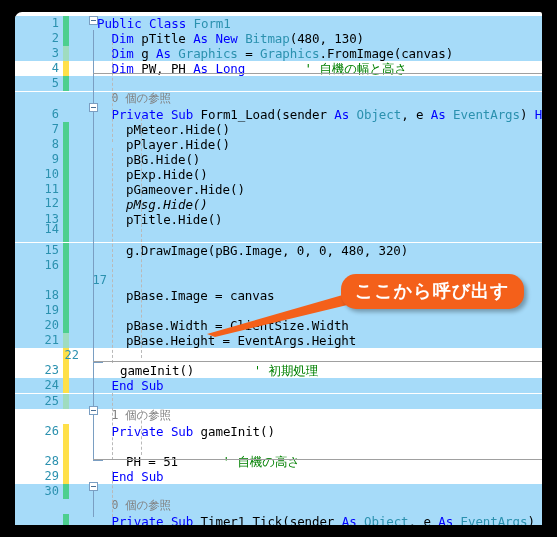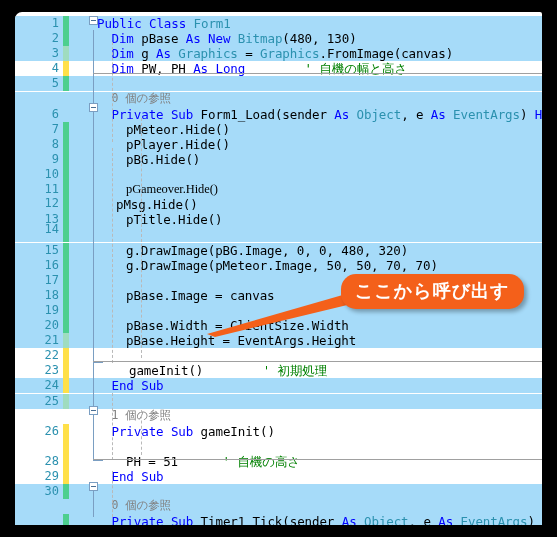--- a/index.html
+++ b/index.html
@@ -78,21 +78,21 @@
   <div id="editor">
 
     <div class="rows" id="rows">
         <div class="row sel" style="top: 4px;"></div>
         <div class="bar green" style="top: 4px; height: 15.1px;"></div>
         <div class="ln" style="top: 4px;">1</div>
         <div class="code" style="left: 82px; top: 4px;"><span class="k">Public Class </span><span class="t">Form1</span></div>
         <div class="row sel" style="top: 19.1px;"></div>
         <div class="bar green" style="top: 19.1px; height: 15.1px;"></div>
         <div class="ln" style="top: 19.1px;">2</div>
-        <div class="code" style="left: 96.5px; top: 19.1px;"><span class="k">Dim </span><span class="p">pBase </span><span class="k">As New </span><span class="t">Bitmap</span><span class="p">(480, 130)</span></div>
+        <div class="code" style="left: 96.5px; top: 19.1px;"><span class="k">Dim </span><span class="p">pTitle </span><span class="k">As New </span><span class="t">Bitmap</span><span class="p">(480, 130)</span></div>
         <div class="row sel" style="top: 34.2px;"></div>
         <div class="bar lgreen" style="top: 34.2px; height: 15.1px;"></div>
         <div class="ln" style="top: 34.2px;">3</div>
         <div class="code" style="left: 96.5px; top: 34.2px;"><span class="k">Dim </span><span class="p">g </span><span class="k">As </span><span class="t">Graphics </span><span class="p">= </span><span class="t">Graphics</span><span class="p">.FromImage(canvas)</span></div>
         <div class="row plain" style="top: 49.3px;"></div>
         <div class="bar yellow" style="top: 49.3px; height: 15.1px;"></div>
         <div class="ln" style="top: 49.3px;">4</div>
         <div class="code" style="left: 96.5px; top: 49.3px;"><span class="k">Dim </span><span class="p">PW, PH </span><span class="k">As Long</span><span class="p">        </span><span class="c">' 自機の幅と高さ</span></div>
         <div class="row sel" style="top: 64.4px;"></div>
         <div class="bar green" style="top: 64.4px; height: 15.1px;"></div>
@@ -110,68 +110,68 @@
         <div class="bar green" style="top: 124.8px; height: 15.1px;"></div>
         <div class="ln" style="top: 124.8px;">8</div>
         <div class="code" style="left: 111px; top: 124.8px;"><span class="p">pPlayer.Hide()</span></div>
         <div class="row sel" style="top: 139.9px;"></div>
         <div class="bar green" style="top: 139.9px; height: 15.1px;"></div>
         <div class="ln" style="top: 139.9px;">9</div>
         <div class="code" style="left: 111px; top: 139.9px;"><span class="p">pBG.Hide()</span></div>
         <div class="row sel" style="top: 155px;"></div>
         <div class="bar green" style="top: 155px; height: 15.1px;"></div>
         <div class="ln" style="top: 155px;">10</div>
+        <div class="code" style="left: 111px; top: 155px;"><span class="p">pExp.Hide()</span></div>
         <div class="row sel" style="top: 170.1px;"></div>
         <div class="bar green" style="top: 170.1px; height: 15.1px;"></div>
         <div class="ln" style="top: 170.1px;">11</div>
-        <div class="code" style="left: 111px; top: 170.1px; font-family: Liberation Serif, serif;"><span class="p">pGameover.Hide()</span></div>
+        <div class="code" style="left: 111px; top: 170.1px;"><span class="p">pGameover.Hide()</span></div>
         <div class="row sel" style="top: 185.2px;"></div>
         <div class="bar green" style="top: 185.2px; height: 15.1px;"></div>
         <div class="ln" style="top: 184px;">12</div>
-        <div class="code" style="left: 101px; top: 185.2px;"><span class="p">pMsg.Hide()</span></div>
+        <div class="code" style="left: 111px; top: 185.2px; font-style: italic;"><span class="p">pMsg.Hide()</span></div>
         <div class="row sel" style="top: 200.3px;"></div>
         <div class="bar green" style="top: 200.3px; height: 15.1px;"></div>
         <div class="ln" style="top: 200.3px;">13</div>
         <div class="code" style="left: 111px; top: 200.3px;"><span class="p">pTitle.Hide()</span></div>
         <div class="row sel" style="top: 215.4px;"></div>
         <div class="bar green" style="top: 215.4px; height: 15.1px;"></div>
         <div class="ln" style="top: 210px;">14</div>
         <div class="row sel" style="top: 230.5px;"></div>
         <div class="bar green" style="top: 230.5px; height: 15.1px;"></div>
         <div class="ln" style="top: 230.5px;">15</div>
         <div class="code" style="left: 111px; top: 230.5px;"><span class="p">g</span><span class="p">.DrawImage</span><span class="p">(pBG.Image, 0, 0, 480, 320)</span></div>
         <div class="row sel" style="top: 245.6px;"></div>
         <div class="bar green" style="top: 245.6px; height: 15.1px;"></div>
         <div class="ln" style="top: 245.6px;">16</div>
-        <div class="code" style="left: 111px; top: 245.6px;"><span class="p">g</span><span class="p">.DrawImage</span><span class="p">(pMeteor.Image, 50, 50, 70, 70)</span></div>
         <div class="row sel" style="top: 260.7px;"></div>
         <div class="bar green" style="top: 260.7px; height: 15.1px;"></div>
-        <div class="ln" style="top: 260.7px;">17</div>
+        <div class="ln" style="top: 260.7px; padding-left: 48px;">17</div>
         <div class="row sel" style="top: 275.8px;"></div>
         <div class="bar green" style="top: 275.8px; height: 15.1px;"></div>
         <div class="ln" style="top: 275.8px;">18</div>
         <div class="code" style="left: 111px; top: 275.8px;"><span class="p">pBase.Image = canvas</span></div>
         <div class="row sel" style="top: 290.9px;"></div>
         <div class="bar green" style="top: 290.9px; height: 15.1px;"></div>
         <div class="ln" style="top: 290.9px;">19</div>
         <div class="row sel" style="top: 306px;"></div>
         <div class="bar green" style="top: 306px; height: 15.1px;"></div>
         <div class="ln" style="top: 306px;">20</div>
         <div class="code" style="left: 111px; top: 306px;"><span class="p">pBase.Width = ClientSize.Width</span></div>
         <div class="row sel" style="top: 321.1px;"></div>
         <div class="bar lgreen" style="top: 321.1px; height: 15.1px;"></div>
         <div class="ln" style="top: 321.1px;">21</div>
         <div class="code" style="left: 111px; top: 321.1px;"><span class="p">pBase.Height = EventArgs.Height</span></div>
         <div class="row plain" style="top: 336.2px;"></div>
         <div class="bar yellow" style="top: 336.2px; height: 15.1px;"></div>
-        <div class="ln" style="top: 336.2px;">22</div>
+        <div class="ln" style="top: 336.2px; padding-left: 20px;">22</div>
         <div class="row plain" style="top: 351.3px;"></div>
         <div class="bar yellow" style="top: 351.3px; height: 15.1px;"></div>
         <div class="ln" style="top: 351.3px;">23</div>
-        <div class="code" style="left: 114px; top: 351.3px;"><span class="p">gameInit()</span><span class="p">        </span><span class="c">' 初期処理</span></div>
+        <div class="code" style="left: 105px; top: 351.3px;"><span class="p">gameInit()</span><span class="p">        </span><span class="c">' 初期処理</span></div>
         <div class="row sel" style="top: 366.4px;"></div>
         <div class="bar yellow" style="top: 366.4px; height: 15.1px;"></div>
         <div class="ln" style="top: 366.4px;">24</div>
         <div class="code" style="left: 96.5px; top: 366.4px;"><span class="k">End Sub</span></div>
         <div class="row sel" style="top: 381.5px;"></div>
         <div class="bar lgreen" style="top: 381.5px; height: 15.1px;"></div>
         <div class="ln" style="top: 381.5px;">25</div>
         <div class="row plain" style="top: 396.6px;"></div>
         <div class="code cl" style="left: 96.5px; top: 395.6px;">1 個の参照</div>
         <div class="row plain" style="top: 411.7px;"></div>

